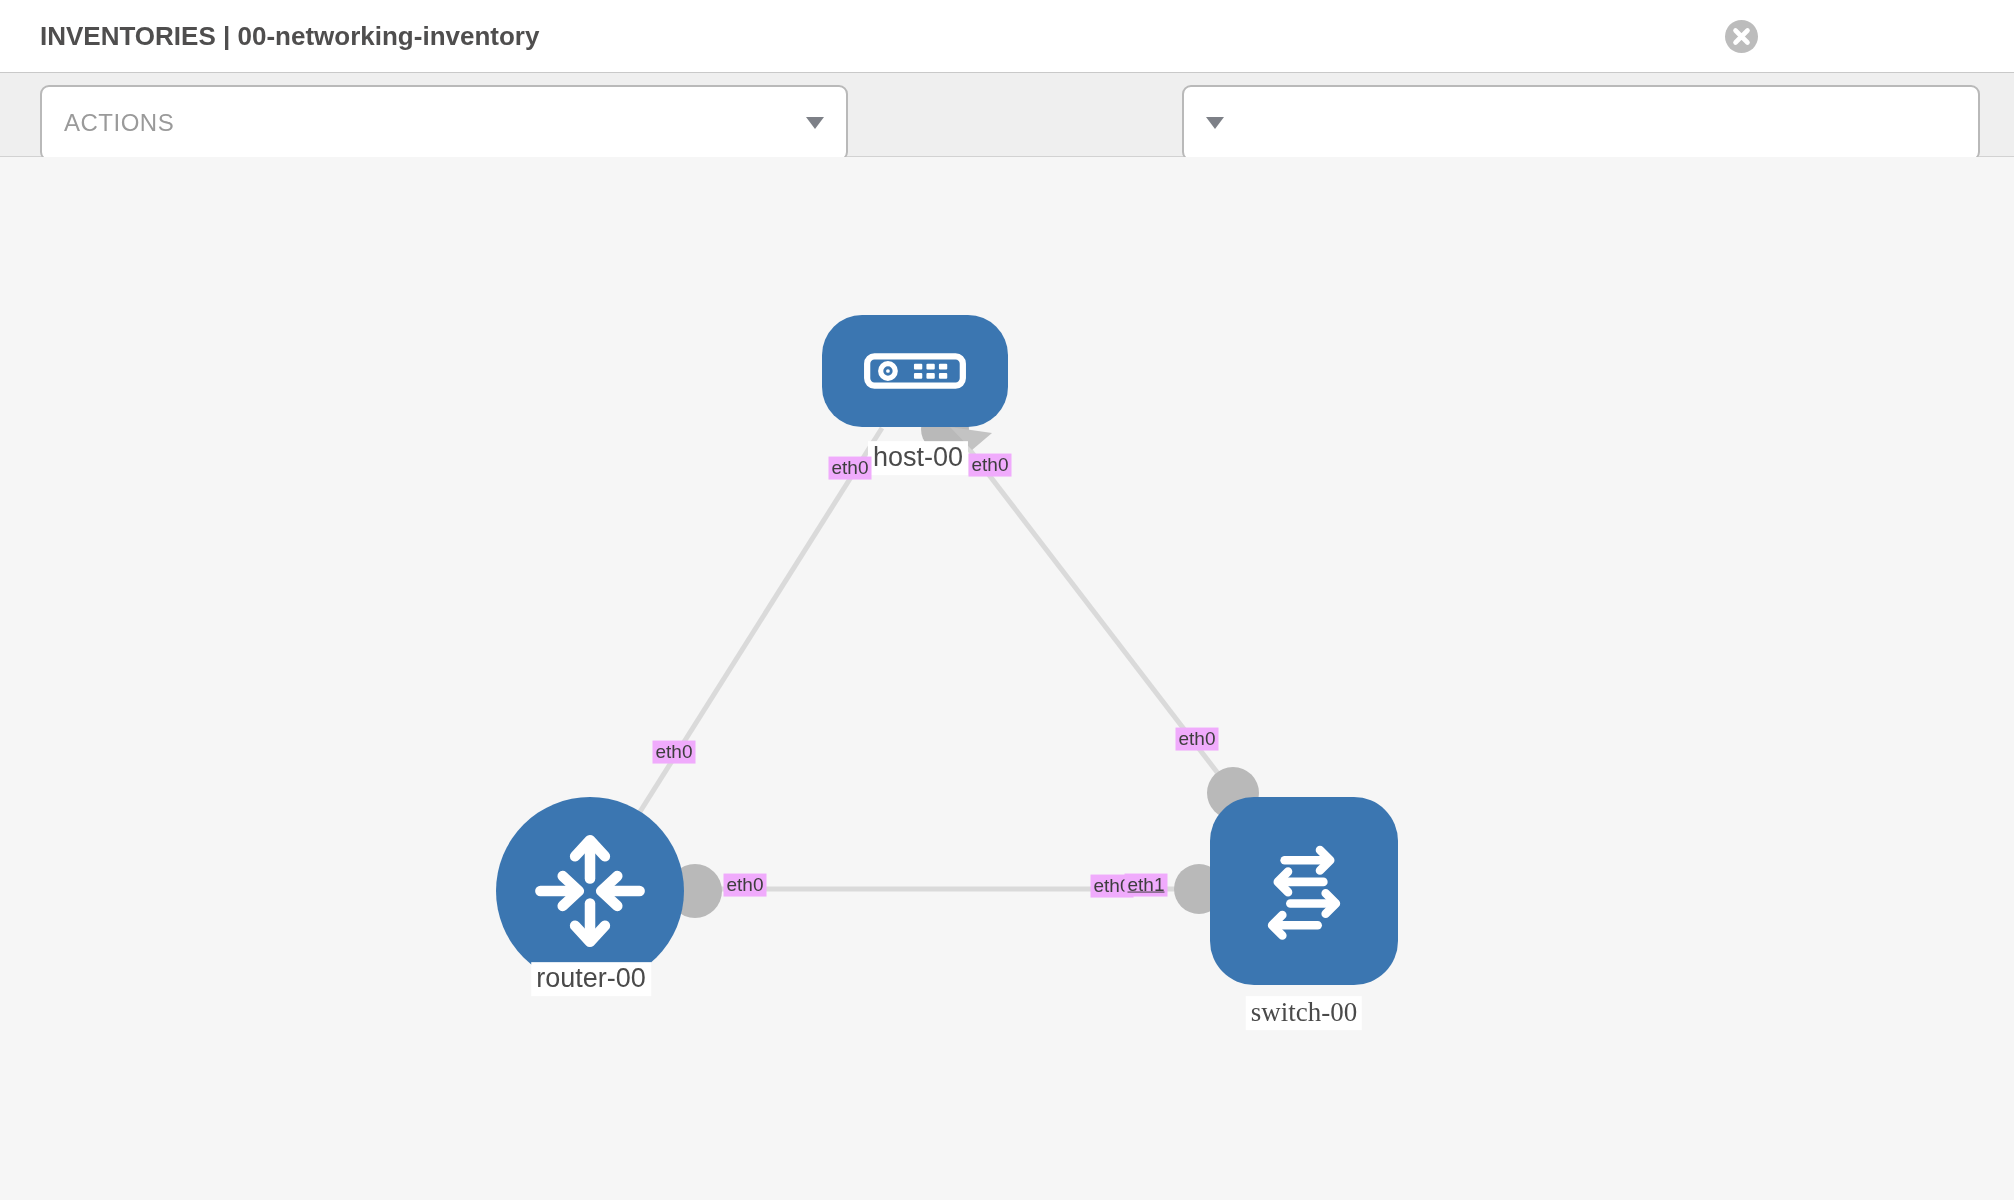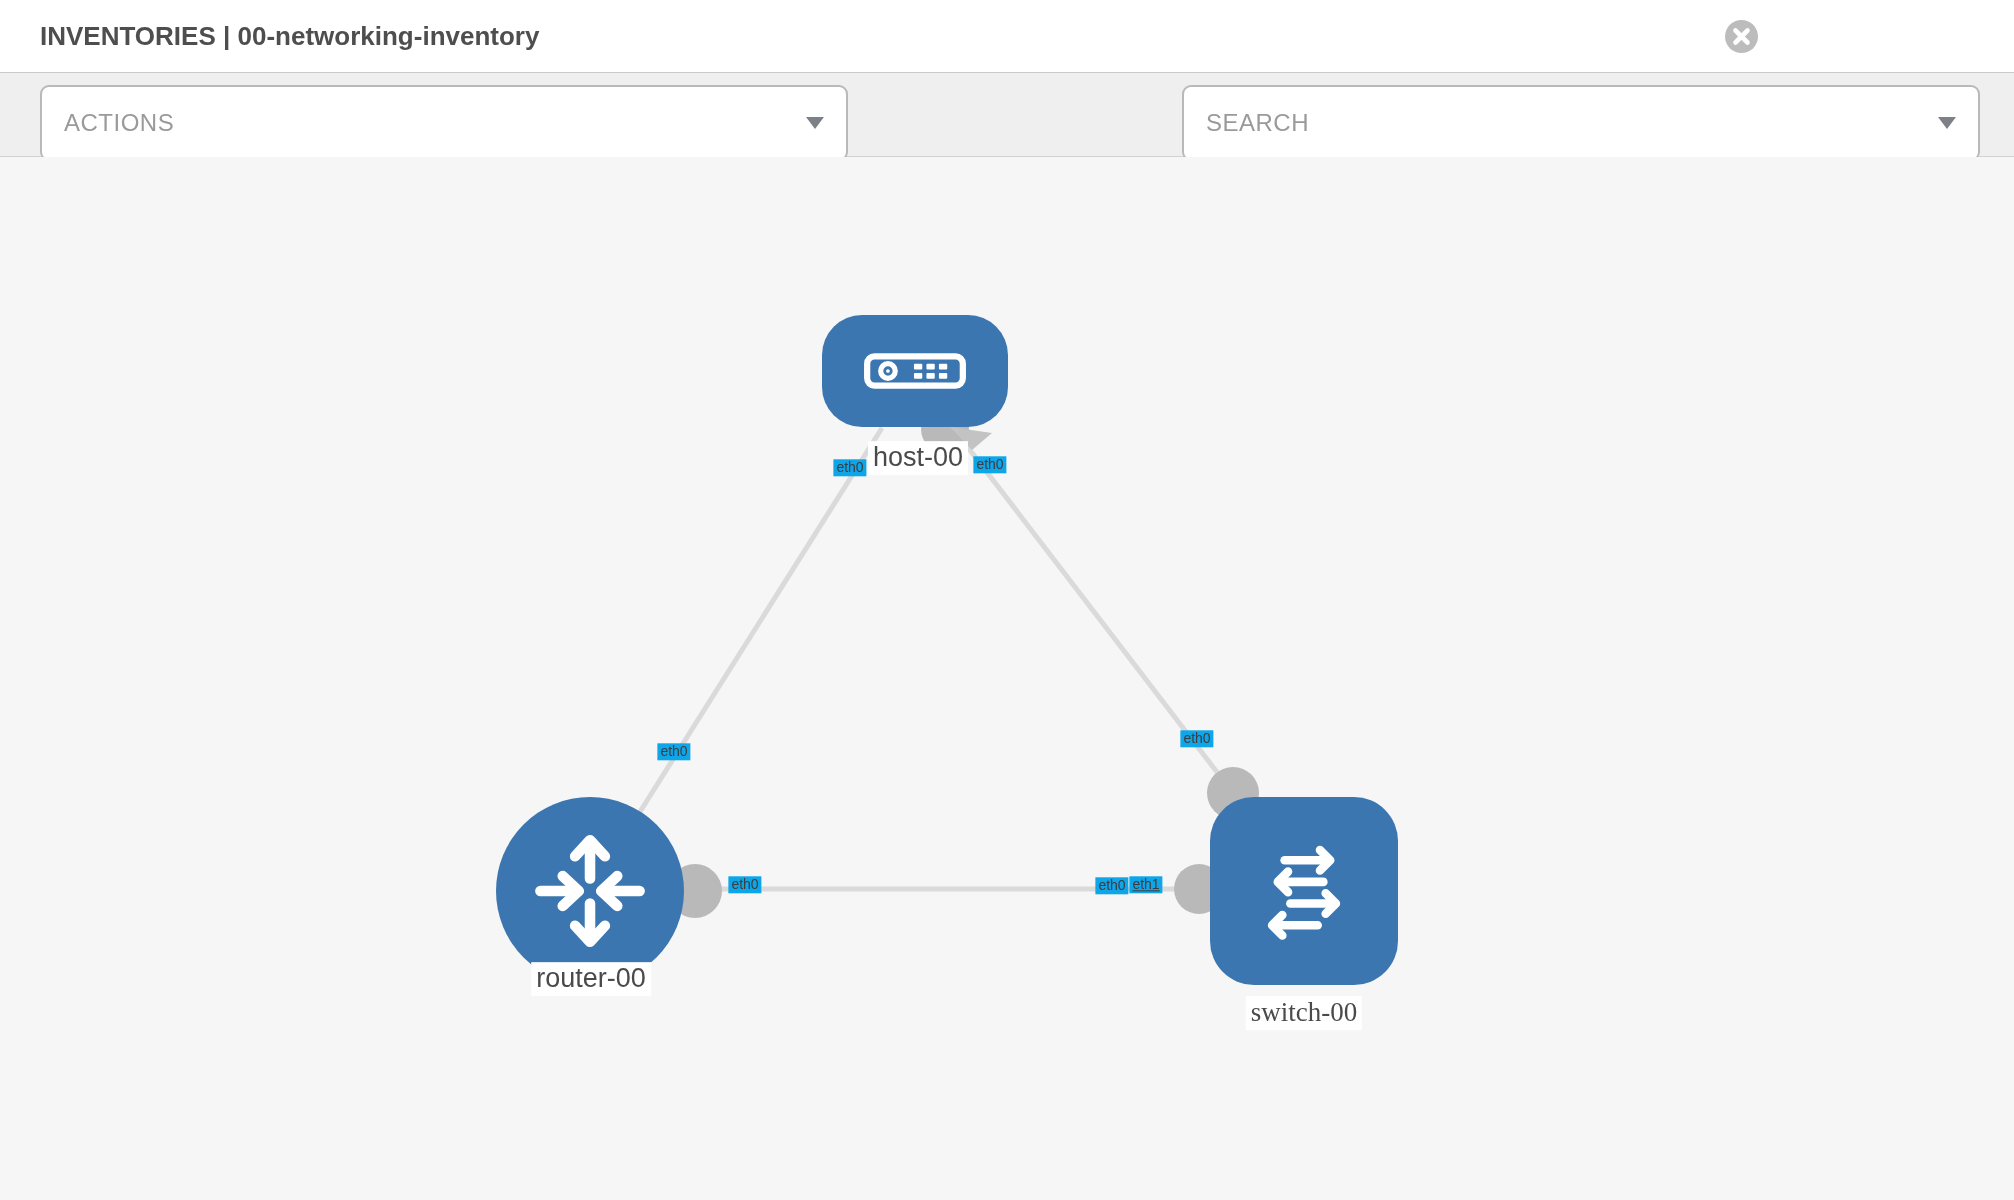--- a/index.html
+++ b/index.html
@@ -61,21 +61,21 @@
   .node-host   { left:822px;  top:158px; width:186px; height:112px; border-radius:40px; }
   .node-router { left:496px;  top:640px; width:188px; height:188px; border-radius:50%; }
   .node-switch { left:1210px; top:640px; width:188px; height:188px; border-radius:44px; }
 
   .node-label {
     position:absolute; transform:translate(-50%,-50%); white-space:nowrap;
     font-size:27px; color:#4a4a4a; background:#ffffff; padding:2px 5px; line-height:1.1;
   }
   .if-label {
     position:absolute; transform:translate(-50%,-50%); white-space:nowrap;
-    font-size:14px; color:#3d3d3d; background:#0ea5e9; padding:1px 3px; line-height:1.1;
+    font-size:19px; color:#3d3d3d; background:#f0abfc; padding:1px 3px; line-height:1.1;
   }
 </style>
 </head>
 <body>
 
 <div class="screen">
 
   <div class="header">
     <div class="header-title">INVENTORIES | 00-networking-inventory</div>
     <div class="close-btn">
@@ -107,21 +107,20 @@
         <g fill="none" stroke="#8a8a8a" stroke-linecap="round">
           <circle cx="7.2" cy="7.2" r="4" stroke-width="3"></circle>
           <path d="M10.2 10.2 L19.6 19.6" stroke-width="3.2"></path>
           <path d="M15.4 15.4 L18.6 12.2" stroke-width="3.2"></path>
           <path d="M19.4 19.4 L22.2 16.6" stroke-width="3.2"></path>
         </g>
       </svg>
     </div>
 
     <div class="combo combo-search">
-      <input class="combo-input" type="text" placeholder="SEARCH" style="">
       <span class="caret-down"></span>
     </div>
   </div>
 
   <div class="canvas">
 
     <svg class="net-svg" width="2014" height="1043" viewBox="0 0 2014 1043">
       <g stroke="#dadada" stroke-width="5">
         <line x1="590" y1="734" x2="882" y2="271"></line>
         <line x1="953" y1="271" x2="1233" y2="636"></line>

